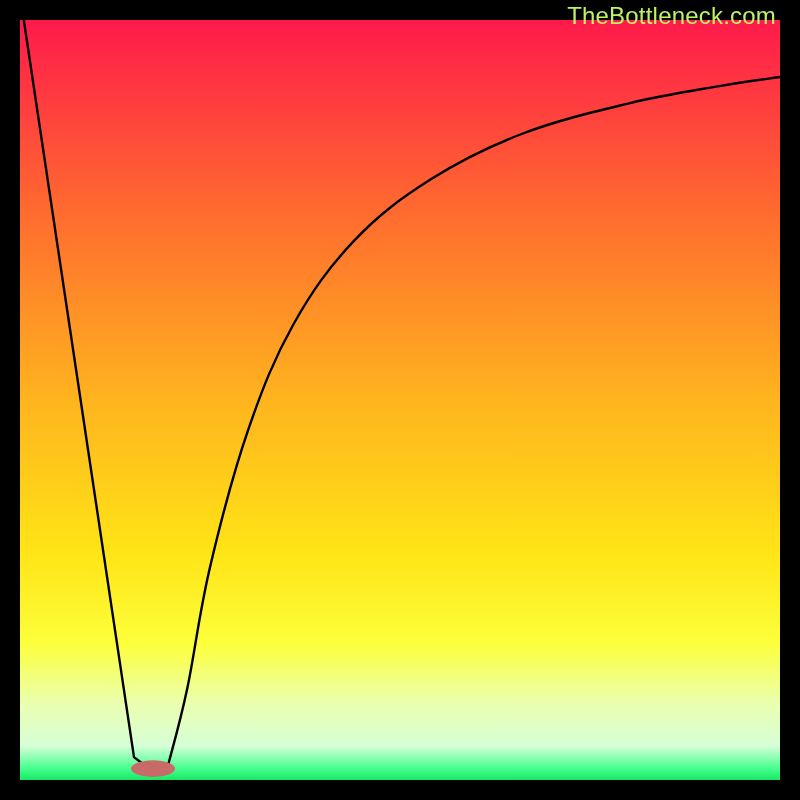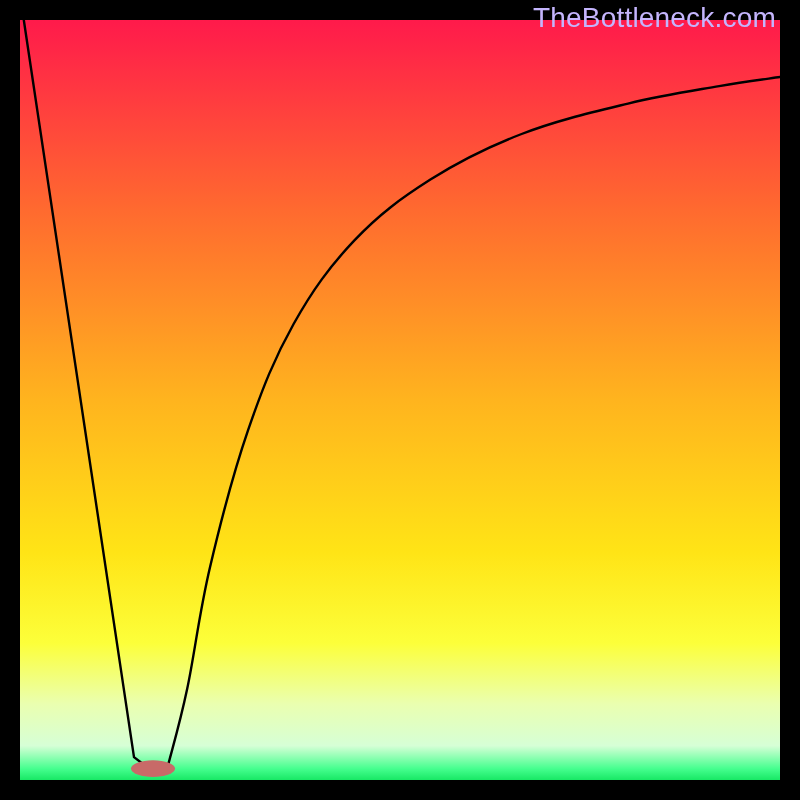--- a/index.html
+++ b/index.html
@@ -23,22 +23,22 @@
     position: absolute;
     left: 0;
     top: 0;
     width: 760px;
     height: 760px;
   }
   .watermark {
     position: absolute;
     top: 2px;
     right: 24px;
-    color: #c4b5fd;
-    font-size: 28px;
+    color: #bef264;
+    font-size: 24px;
     font-weight: 500;
     font-family: Arial, Helvetica, sans-serif;
     letter-spacing: 0.2px;
   }
 </style>
 </head>
 <body>
 
 <div class="frame">
   <svg class="plot-area" viewBox="0 0 760 760" preserveAspectRatio="none">

